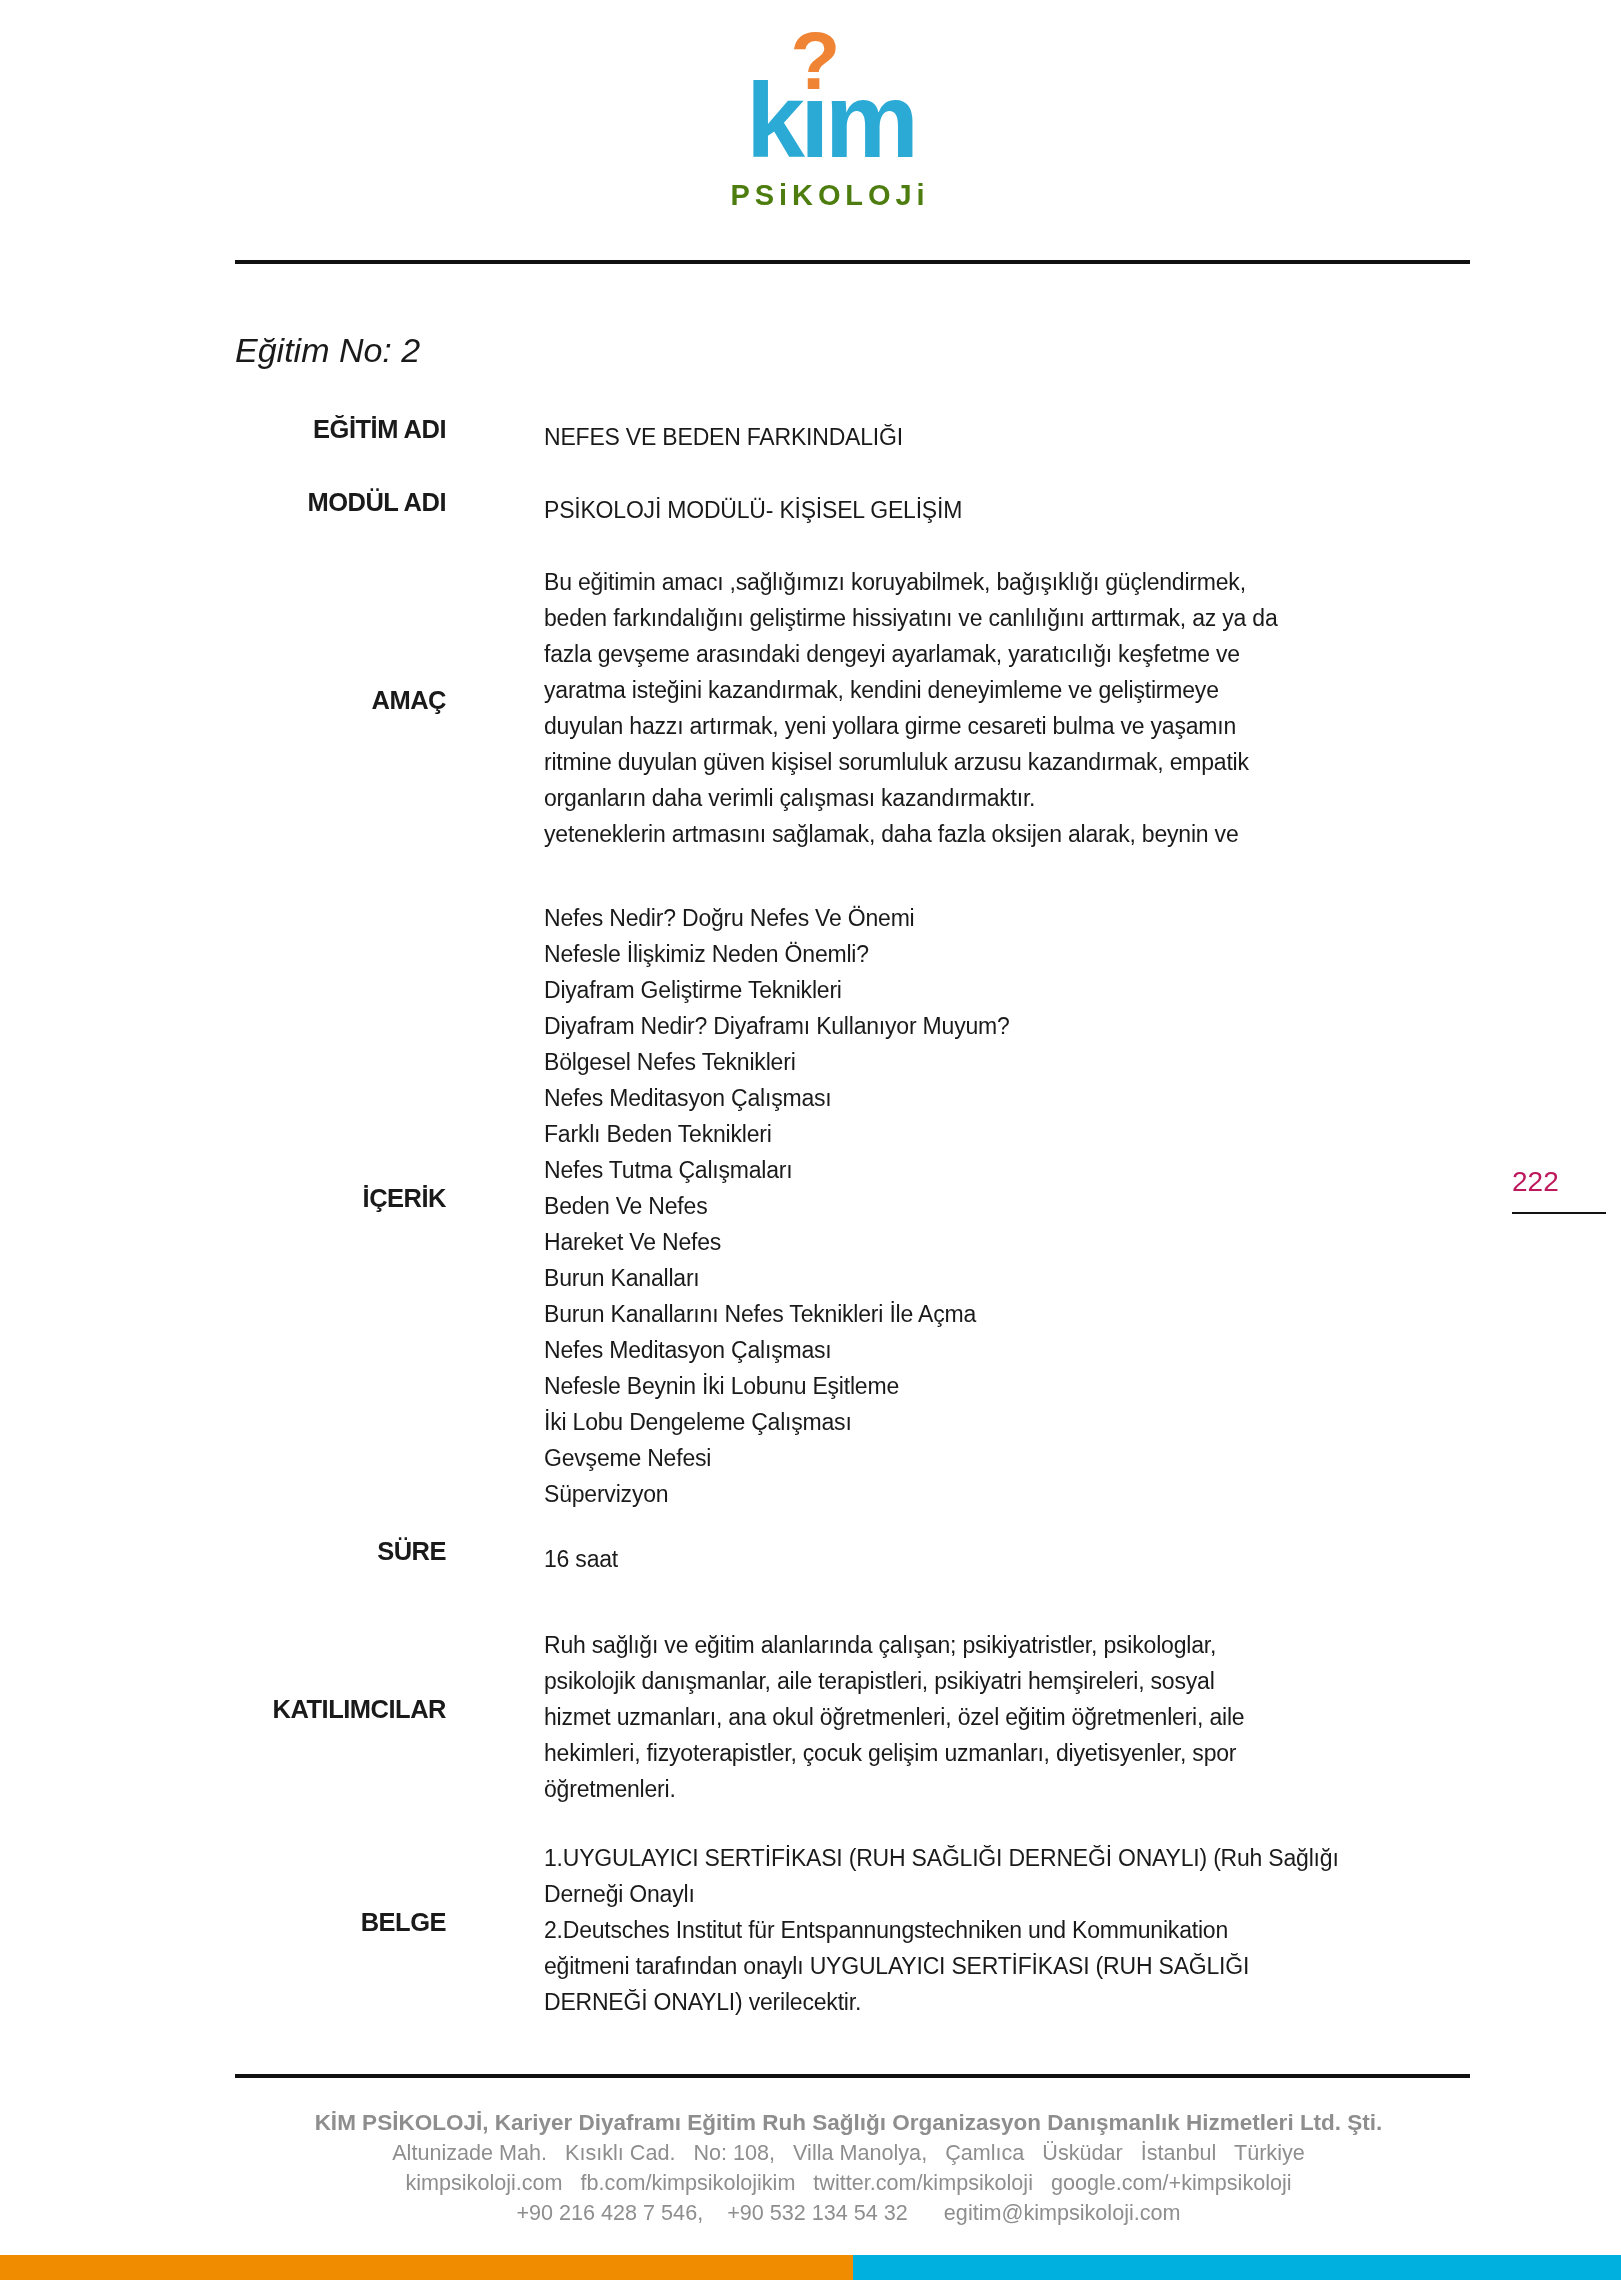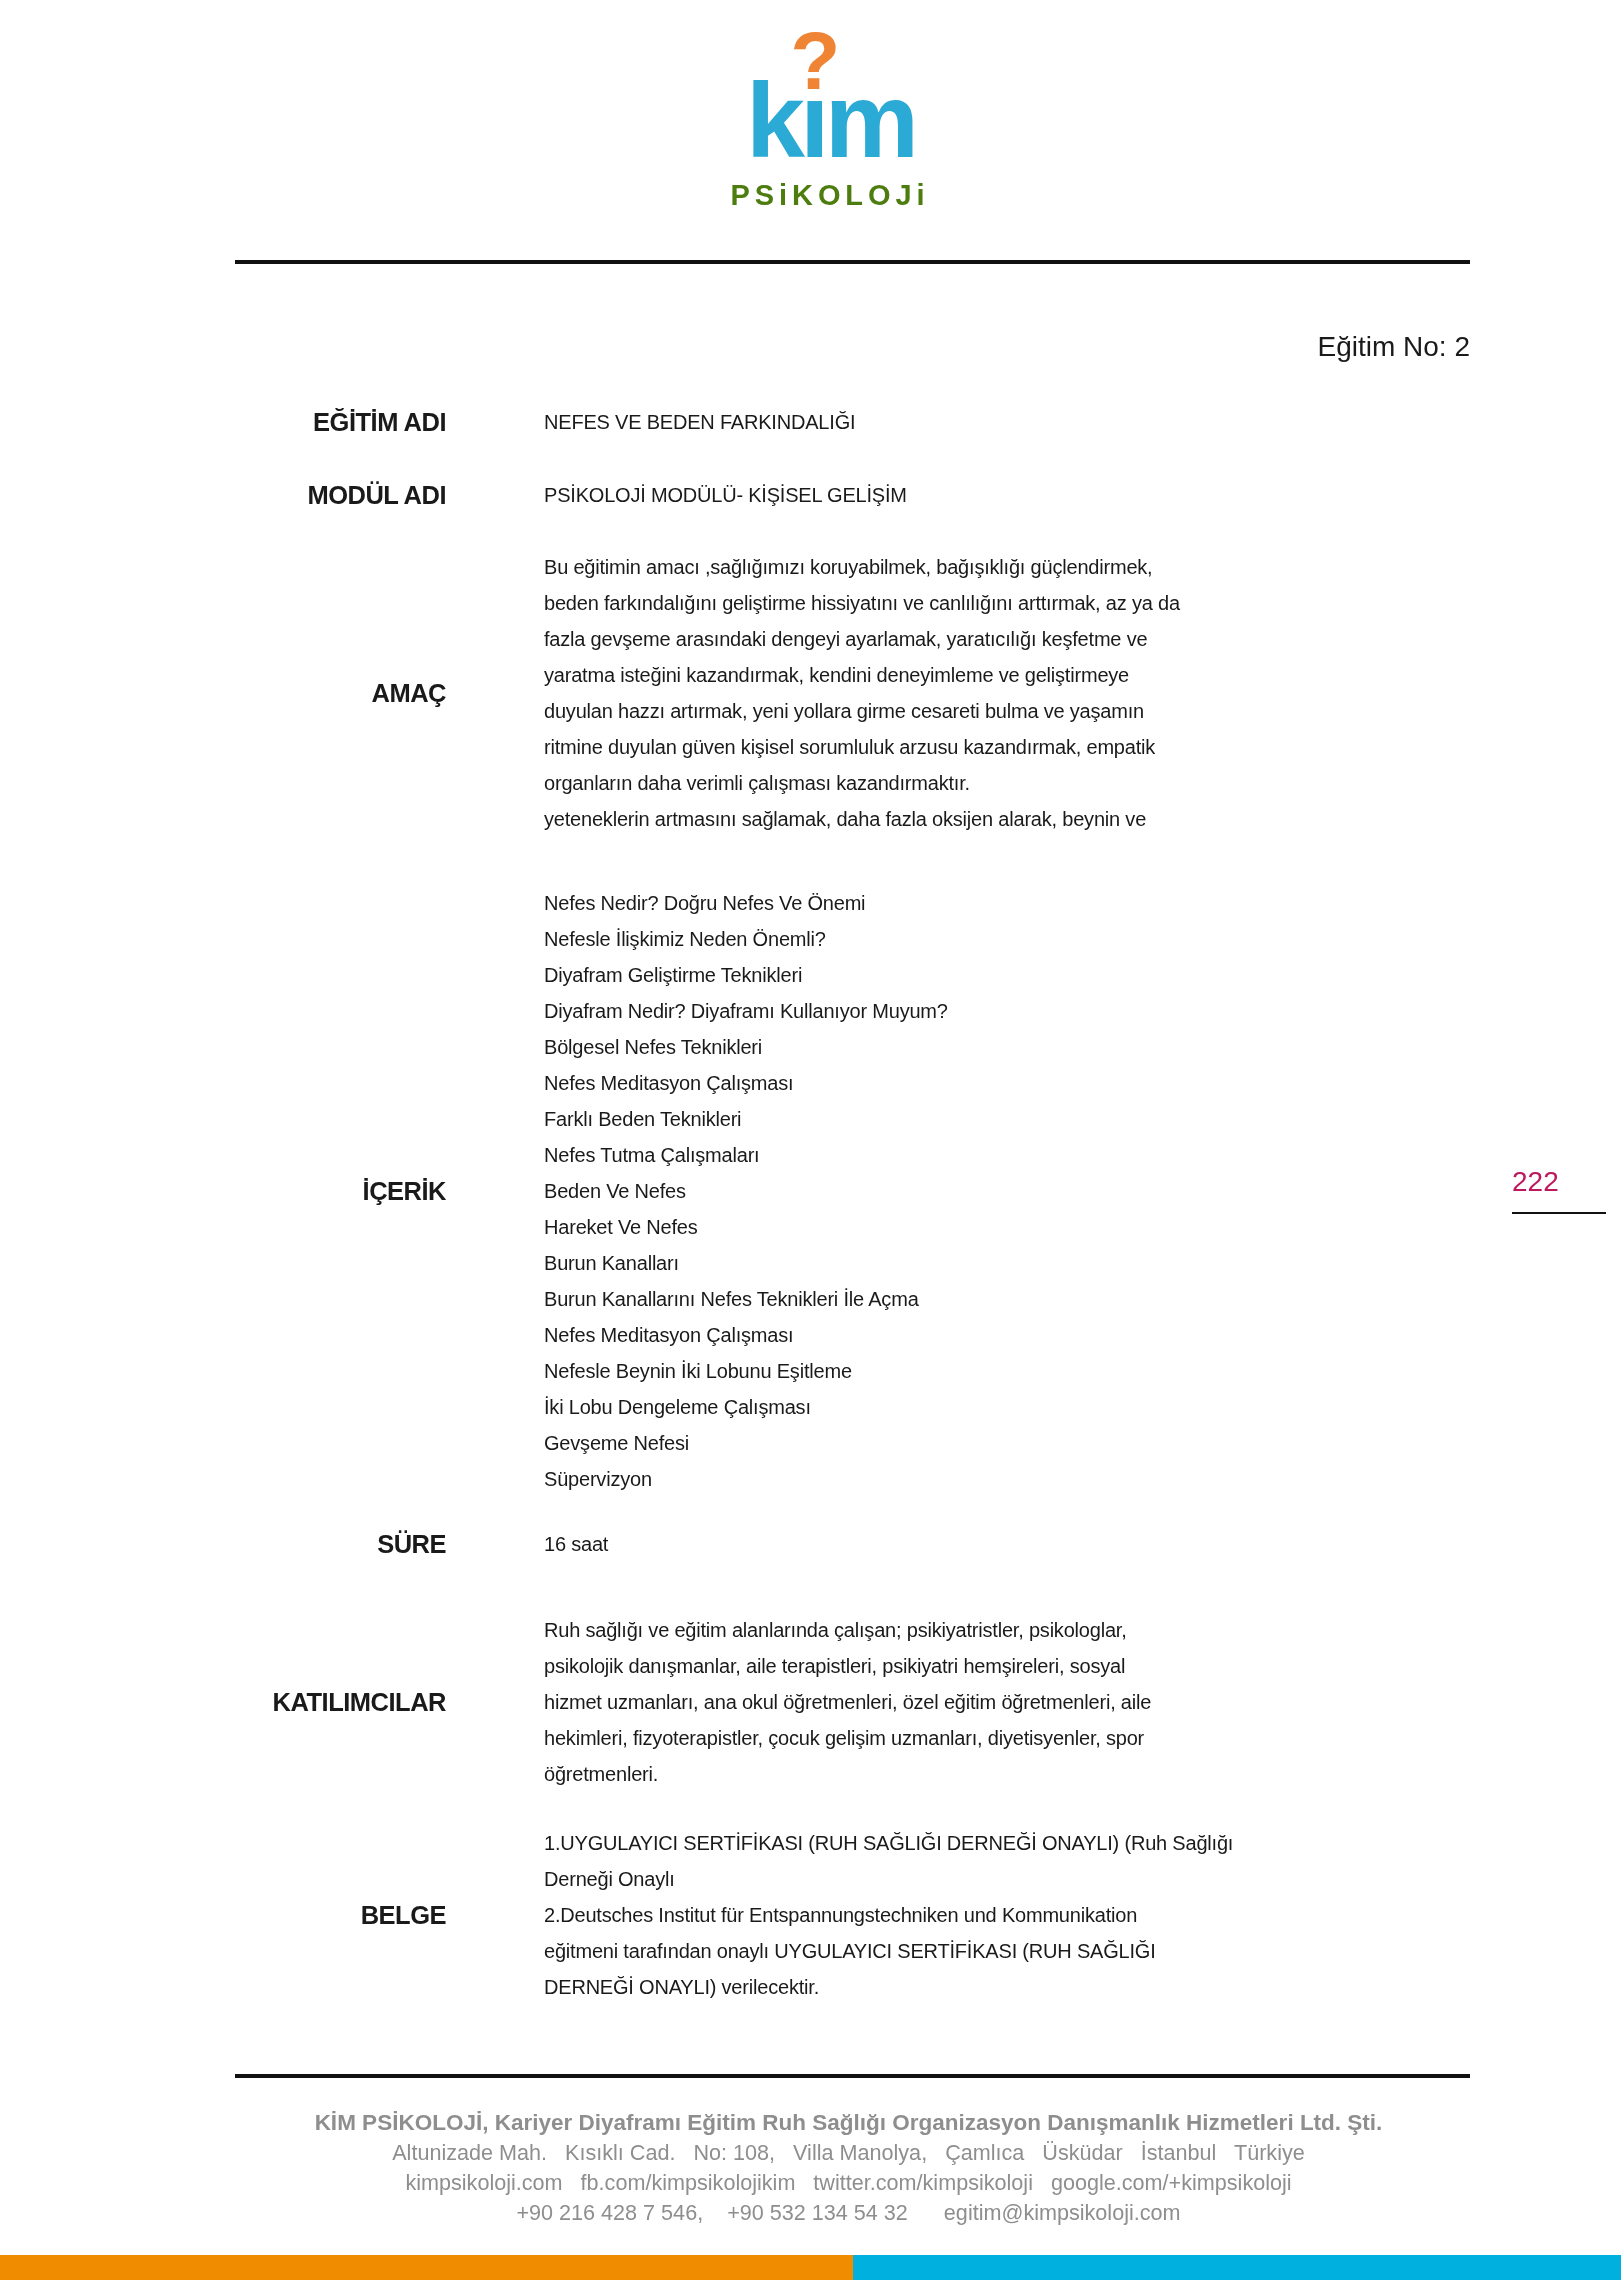--- a/index.html
+++ b/index.html
@@ -49,21 +49,21 @@
     font-size:29px;
     letter-spacing:4.9px;
     color:#4d7c0f;
     white-space:nowrap;
   }
 
   
   .top-rule{position:absolute;top:260px;left:235px;width:1235px;height:3.9px;background:#111;}
   .egitim-no{
     position:absolute;top:331px;left:235px;width:1235px;
-    text-align:right;font-size:28px;color:#1a1a1a;
+    font-size:34px;color:#1a1a1a;font-style:italic;
   }
 
   
   .row{
     position:absolute;
     left:235px;
     width:1206px;
     display:flex;
     align-items:center;
   }
@@ -72,23 +72,24 @@
     width:211px;
     text-align:right;
     font-weight:bold;
     font-size:25.5px;
     letter-spacing:-0.5px;
     white-space:nowrap;
   }
   .cell-value{
     margin-left:98px;
     width:897px;
-    font-size:20px;
+    font-size:23px;
     line-height:36px;
     letter-spacing:-0.2px;
+    margin-top:15px;
   }
   .cell-value .line{white-space:pre;}
   .row-egitim-adi{top:404px;}
   .row-modul-adi{top:477px;}
   .row-amac{top:549px;}
   .row-icerik{top:885px;}
   .row-sure{top:1526px;}
   .row-katilimcilar{top:1612px;}
   .row-belge{top:1825px;}
 

